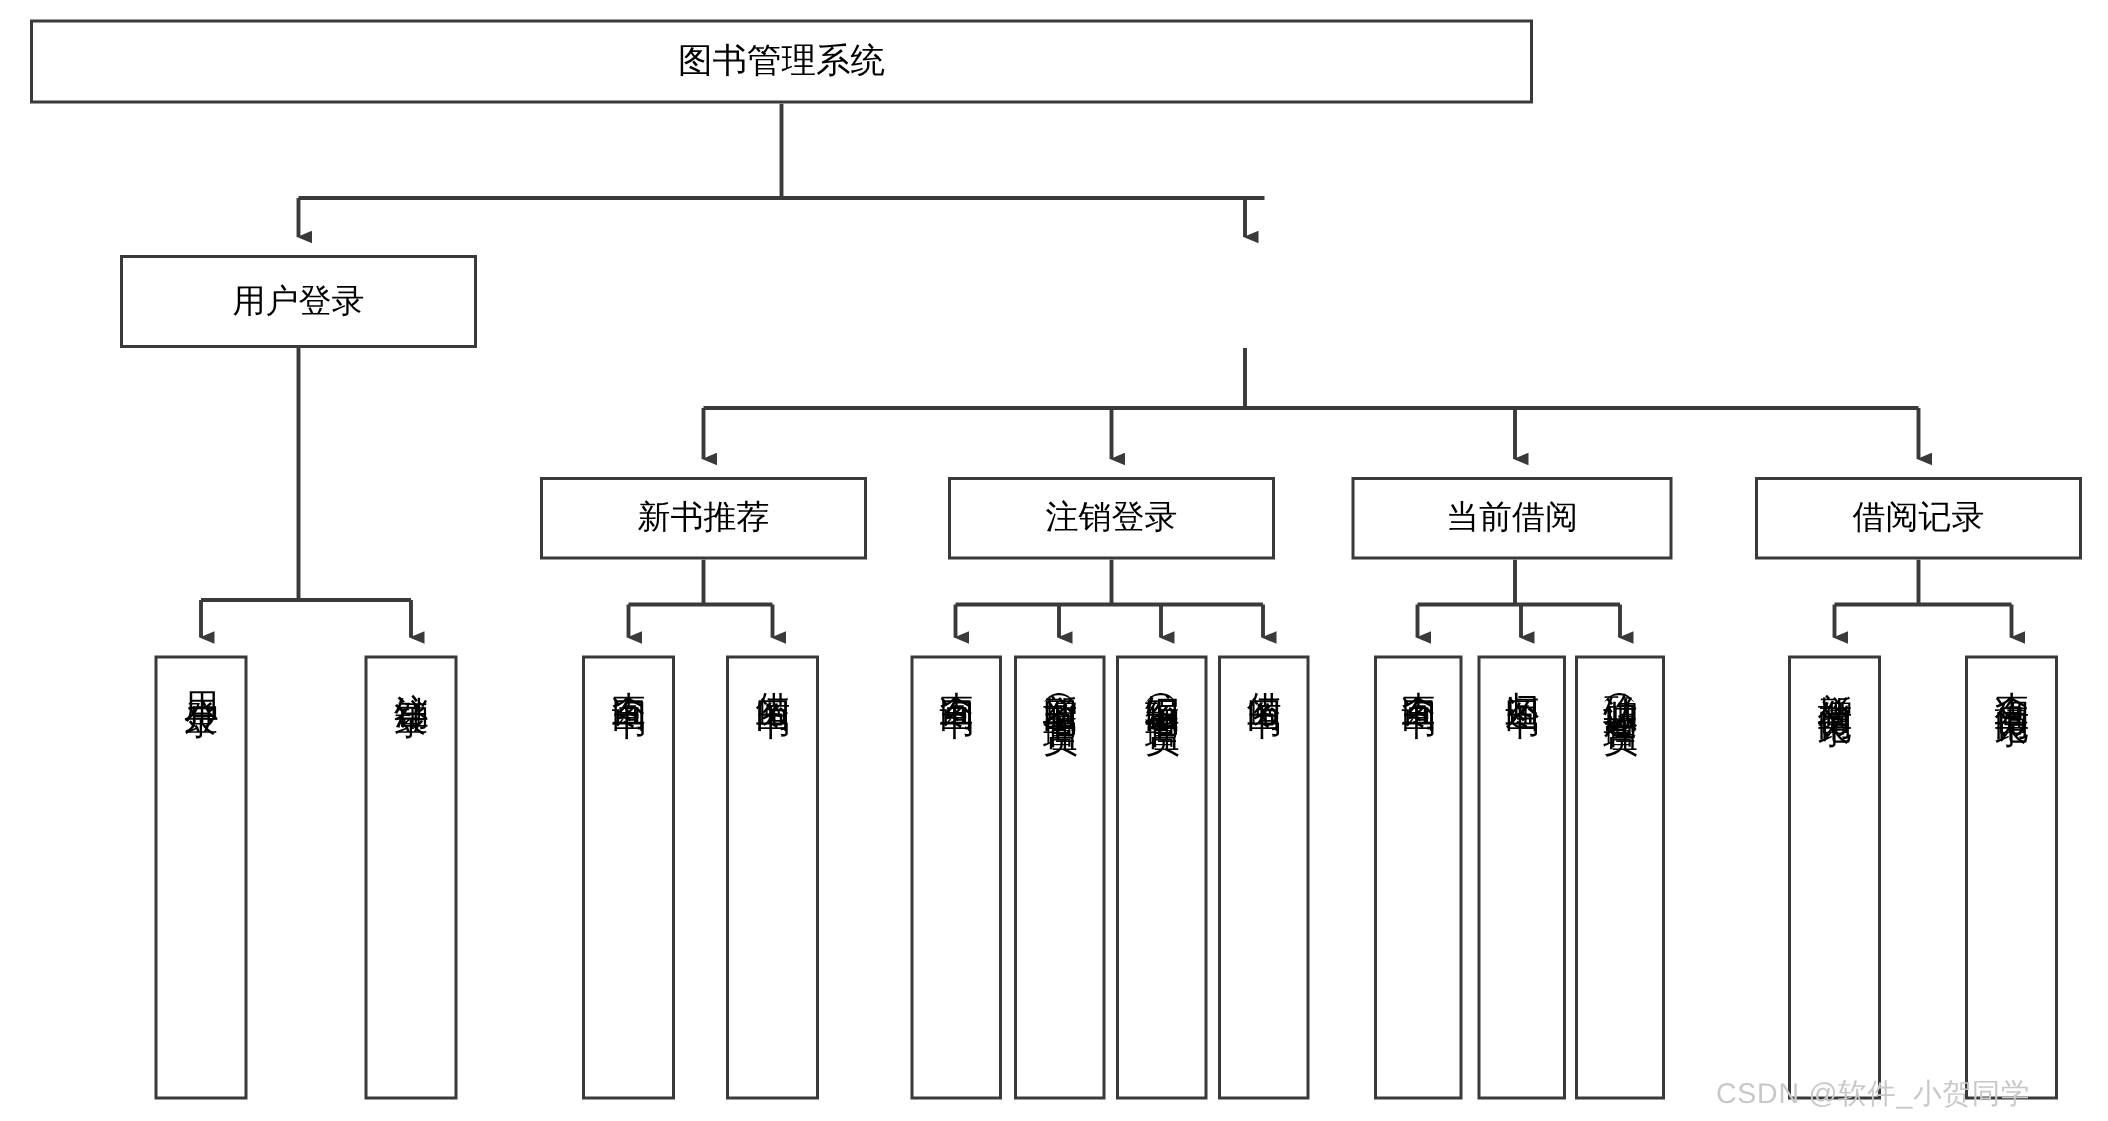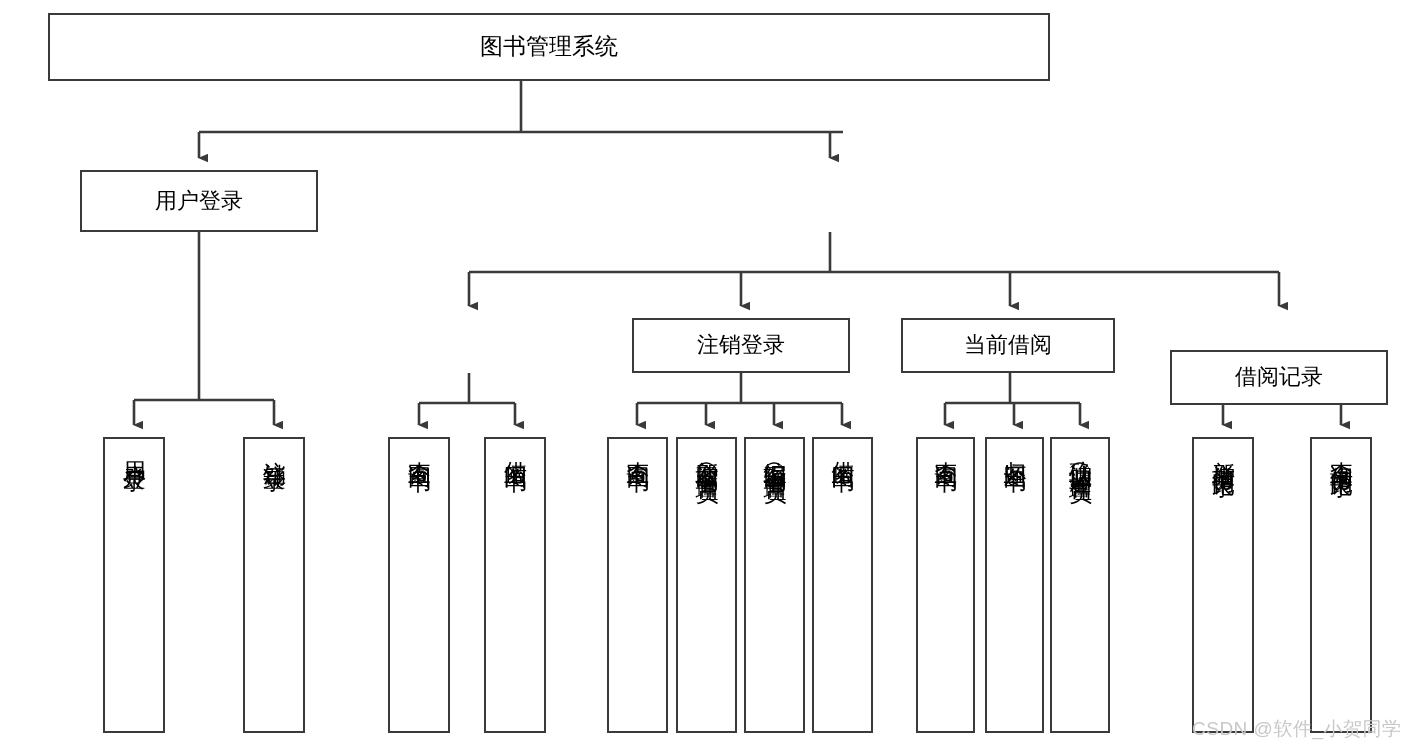--- a/index.html
+++ b/index.html
@@ -115,35 +115,38 @@
       <path d="M1014,403 L1014,425" marker-end="url(#arrow)"></path>
       <path d="M1080,403 L1080,425" marker-end="url(#arrow)"></path>
 
       <path d="M1279,373 L1279,403"></path>
       <path d="M1223,403 L1341,403"></path>
       <path d="M1223,403 L1223,425" marker-end="url(#arrow)"></path>
       <path d="M1341,403 L1341,425" marker-end="url(#arrow)"></path>
     </g>
   </svg>
 
-  <div class="node horizontal root" id="root-node" style="left: 20px; top: 13px; width: 1002px; height: 68px; margin-left: 28px;">
+  <div class="node horizontal root" id="root-node" style="left: 20px; top: 13px; width: 1002px; height: 56px;">
     <span class="node-label">图书管理系统</span>
   </div>
 
   <div class="node horizontal" id="l2-0" style="left: 80px; top: 170px; width: 238px; height: 62px;">
     <span class="node-label">用户登录</span>
   </div>
 
+  <div class="node horizontal" id="l3-0" style="left: 360px; top: 318px; width: 218px; height: 55px;">
+    <span class="node-label">新书推荐</span>
+  </div>
   <div class="node horizontal" id="l3-1" style="left: 632px; top: 318px; width: 218px; height: 55px;">
     <span class="node-label">注销登录</span>
   </div>
   <div class="node horizontal" id="l3-2" style="left: 901px; top: 318px; width: 214px; height: 55px;">
     <span class="node-label">当前借阅</span>
   </div>
-  <div class="node horizontal" id="l3-3" style="left: 1170px; top: 318px; width: 218px; height: 55px; margin-top: 32px;">
+  <div class="node horizontal" id="l3-3" style="left: 1170px; top: 318px; width: 218px; height: 55px;">
     <span class="node-label">借阅记录</span>
   </div>
 
   <div class="node vertical" id="leaf-0" style="left: 103px; top: 437px; width: 62px; height: 296px;">
     <span class="node-label">用户登录</span>
   </div>
   <div class="node vertical" id="leaf-1" style="left: 243px; top: 437px; width: 62px; height: 296px;">
     <span class="node-label">注销登录</span>
   </div>
   <div class="node vertical" id="leaf-2" style="left: 388px; top: 437px; width: 62px; height: 296px;">
@@ -173,14 +176,14 @@
   <div class="node vertical" id="leaf-10" style="left: 1050px; top: 437px; width: 60px; height: 296px;">
     <span class="node-label">确认归还（管理员）</span>
   </div>
   <div class="node vertical" id="leaf-11" style="left: 1192px; top: 437px; width: 62px; height: 296px;">
     <span class="node-label">新增借阅记录</span>
   </div>
   <div class="node vertical" id="leaf-12" style="left: 1310px; top: 437px; width: 62px; height: 296px;">
     <span class="node-label">查询借阅记录</span>
   </div>
 
-  <div class="watermark" id="watermark" style="left: 1192px; top: 716px;">CSDN @软件_小贺同学</div>
+  <div class="watermark" id="watermark" style="left: 1144px; top: 716px;">CSDN @软件_小贺同学</div>
 </div>
 
 </body></html>

